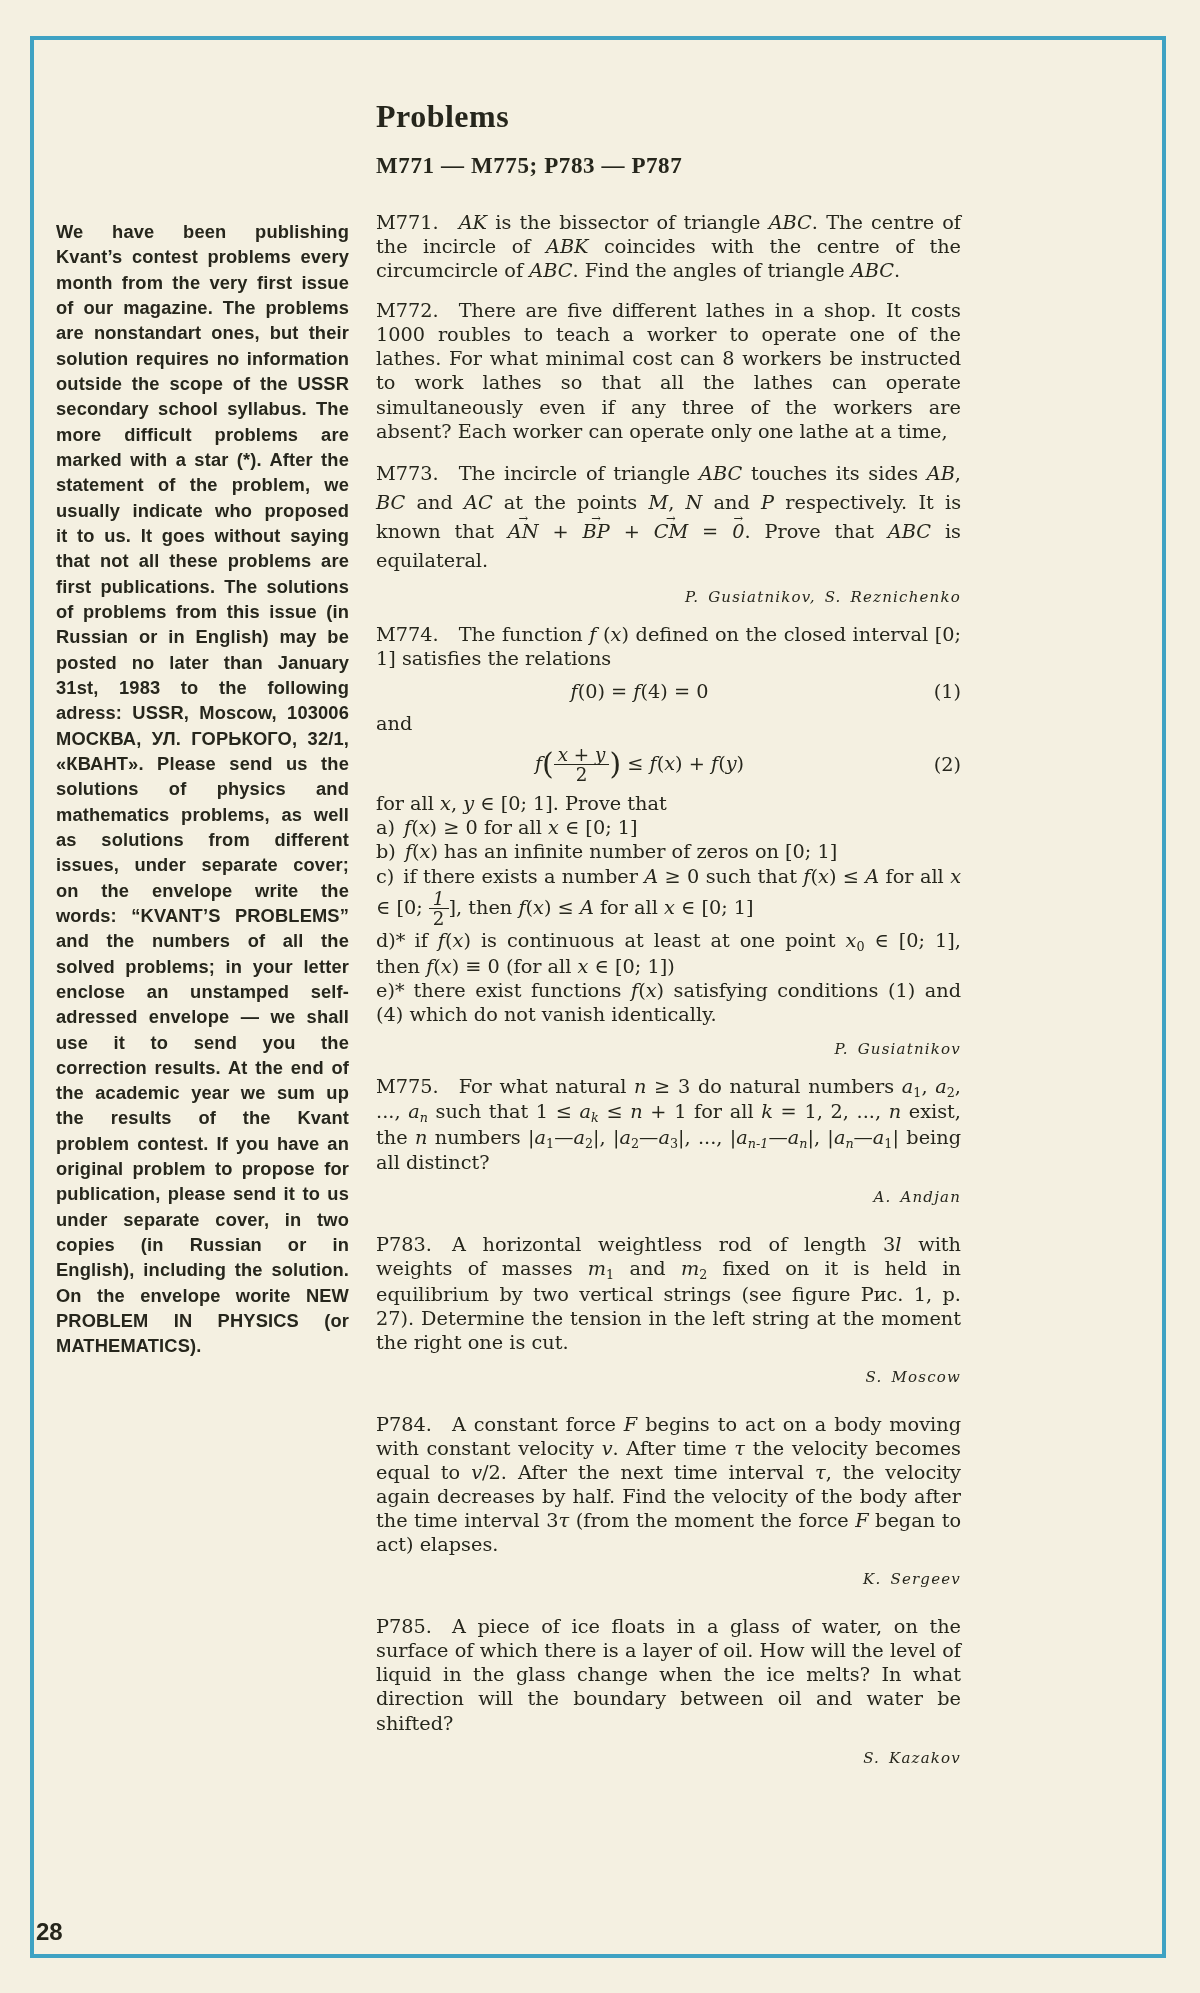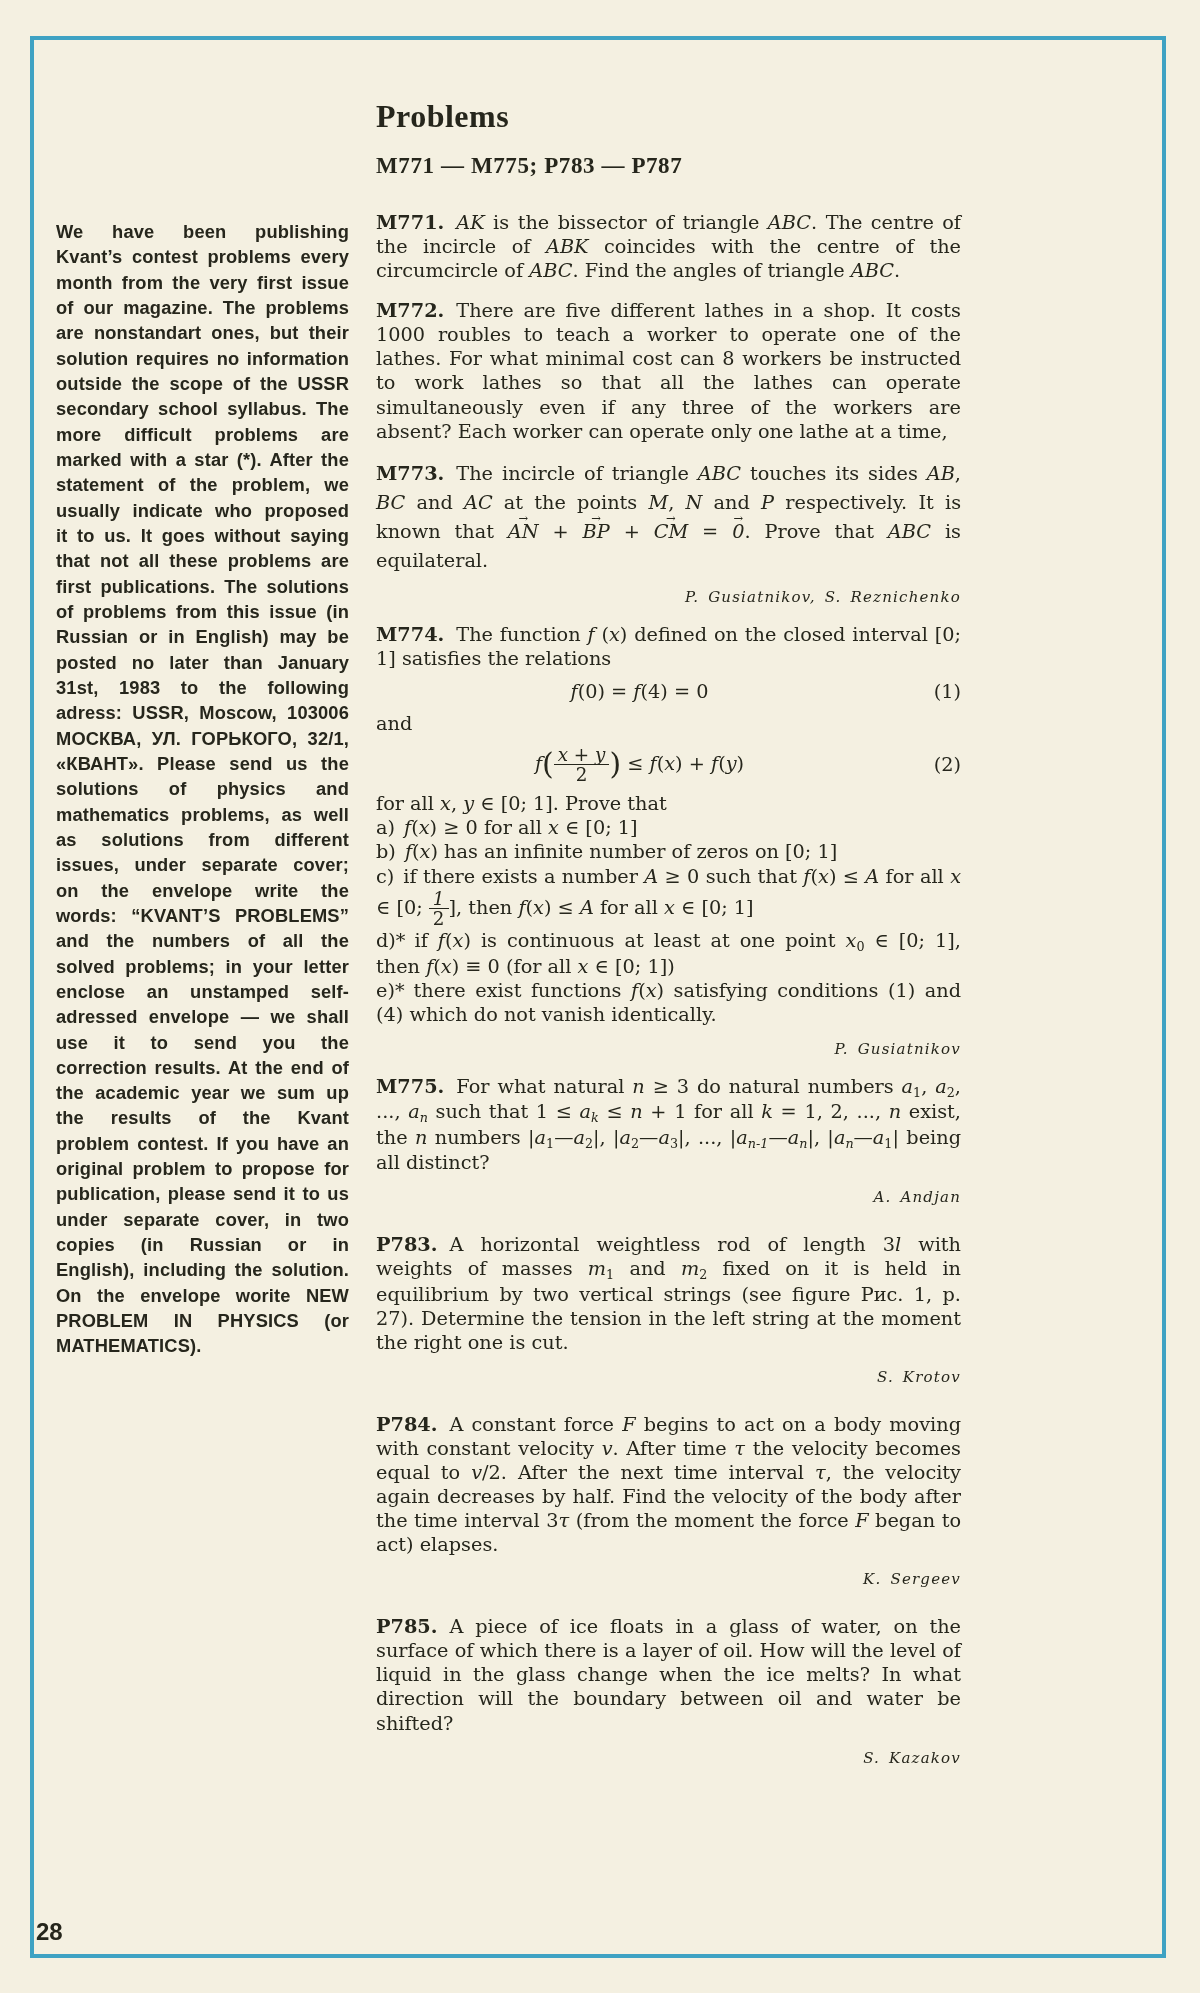--- a/index.html
+++ b/index.html
@@ -34,21 +34,21 @@
     text-align:left;
   }
   h2.range {
     font-family:"Liberation Serif", serif;
     font-size:23px; font-weight:700; margin:0 0 30px 0; letter-spacing:0.6px;
   }
   .problem { margin:0 0 16px 0; }
   .problem.gap-lg { margin-top:26px; }
   .ptext { margin:0; }
   .ptext.vecline { line-height:1.5; }
-  .pid { font-weight:700; margin-right:12px; }
+  .pid { font-weight:400; margin-right:20px; }
   .ilabel { margin-right:9px; }
   .author {
     margin:13px 0 0; text-align:right; font-style:italic;
     font-size:15px; letter-spacing:1.2px; word-spacing:3px;
   }
   .connector { margin:4px 0; text-align:left; }
   
   .equation { display:flex; align-items:center; margin:9px 0 7px 0; }
   .eq-body { flex:1; text-align:center; }
   .eq-num { width:58px; text-align:right; }
@@ -117,21 +117,21 @@
       <p class="author">P. Gusiatnikov</p>
     </div>
 
     <div class="problem">
       <p class="ptext"><span class="pid">M775.</span><span><span>For what natural </span><span class="seg-i">n</span><span> ≥ 3 do natural numbers </span><span class="seg-i">a</span><span class="seg-sub">1</span><span>, </span><span class="seg-i">a</span><span class="seg-sub">2</span><span>, ..., </span><span class="seg-i">a</span><span class="seg-sub seg-i">n</span><span> such that 1 ≤ </span><span class="seg-i">a</span><span class="seg-sub seg-i">k</span><span> ≤ </span><span class="seg-i">n</span><span> + 1 for all </span><span class="seg-i">k</span><span> = 1, 2, ..., </span><span class="seg-i">n</span><span> exist, the </span><span class="seg-i">n</span><span> numbers |</span><span class="seg-i">a</span><span class="seg-sub">1</span><span>—</span><span class="seg-i">a</span><span class="seg-sub">2</span><span>|, |</span><span class="seg-i">a</span><span class="seg-sub">2</span><span>—</span><span class="seg-i">a</span><span class="seg-sub">3</span><span>|, ..., |</span><span class="seg-i">a</span><span class="seg-sub seg-i">n-1</span><span>—</span><span class="seg-i">a</span><span class="seg-sub seg-i">n</span><span>|, |</span><span class="seg-i">a</span><span class="seg-sub seg-i">n</span><span>—</span><span class="seg-i">a</span><span class="seg-sub">1</span><span>| being all distinct?</span></span></p>
       <p class="author">A. Andjan</p>
     </div>
 
     <div class="problem gap-lg">
       <p class="ptext"><span class="pid">P783.</span><span><span>A horizontal weightless rod of length 3</span><span class="seg-i">l</span><span> with weights of masses </span><span class="seg-i">m</span><span class="seg-sub">1</span><span> and </span><span class="seg-i">m</span><span class="seg-sub">2</span><span> fixed on it is held in equilibrium by two vertical strings (see figure Рис. 1, p. 27). Determine the tension in the left string at the moment the right one is cut.</span></span></p>
-      <p class="author">S. Krotov</p>
+      <p class="author">S. Moscow</p>
     </div>
 
     <div class="problem gap-lg">
       <p class="ptext"><span class="pid">P784.</span><span><span>A constant force </span><span class="seg-i">F</span><span> begins to act on a body moving with constant velocity </span><span class="seg-i">v</span><span>. After time </span><span class="seg-i">τ</span><span> the velocity becomes equal to </span><span class="seg-i">v</span><span>/2. After the next time interval </span><span class="seg-i">τ</span><span>, the velocity again decreases by half. Find the velocity of the body after the time interval 3</span><span class="seg-i">τ</span><span> (from the moment the force </span><span class="seg-i">F</span><span> began to act) elapses.</span></span></p>
       <p class="author">K. Sergeev</p>
     </div>
 
     <div class="problem gap-lg">
       <p class="ptext"><span class="pid">P785.</span><span><span>A piece of ice floats in a glass of water, on the surface of which there is a layer of oil. How will the level of liquid in the glass change when the ice melts? In what direction will the boundary between oil and water be shifted?</span></span></p>
       <p class="author">S. Kazakov</p>

